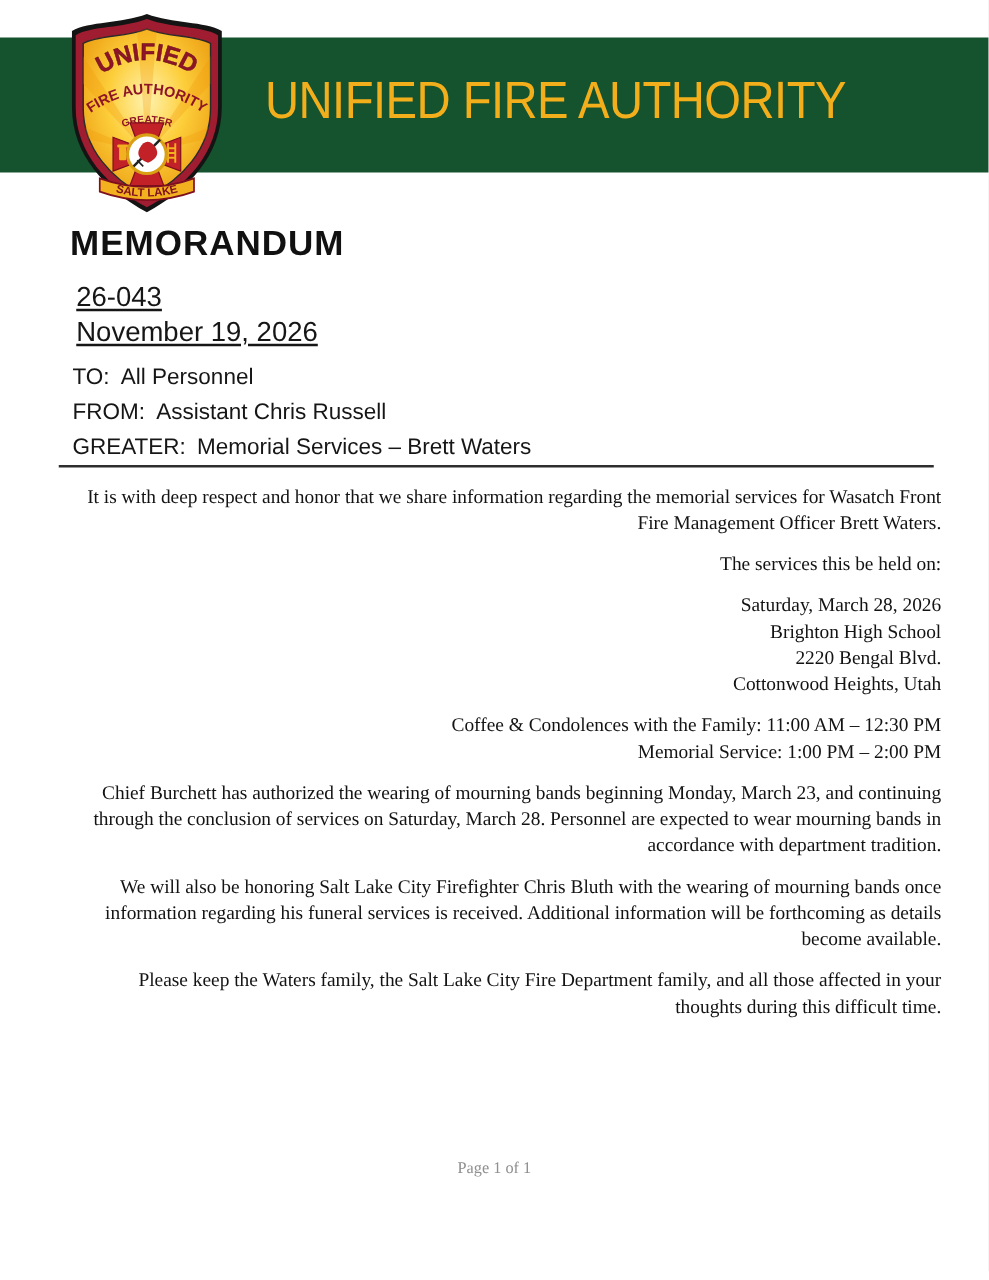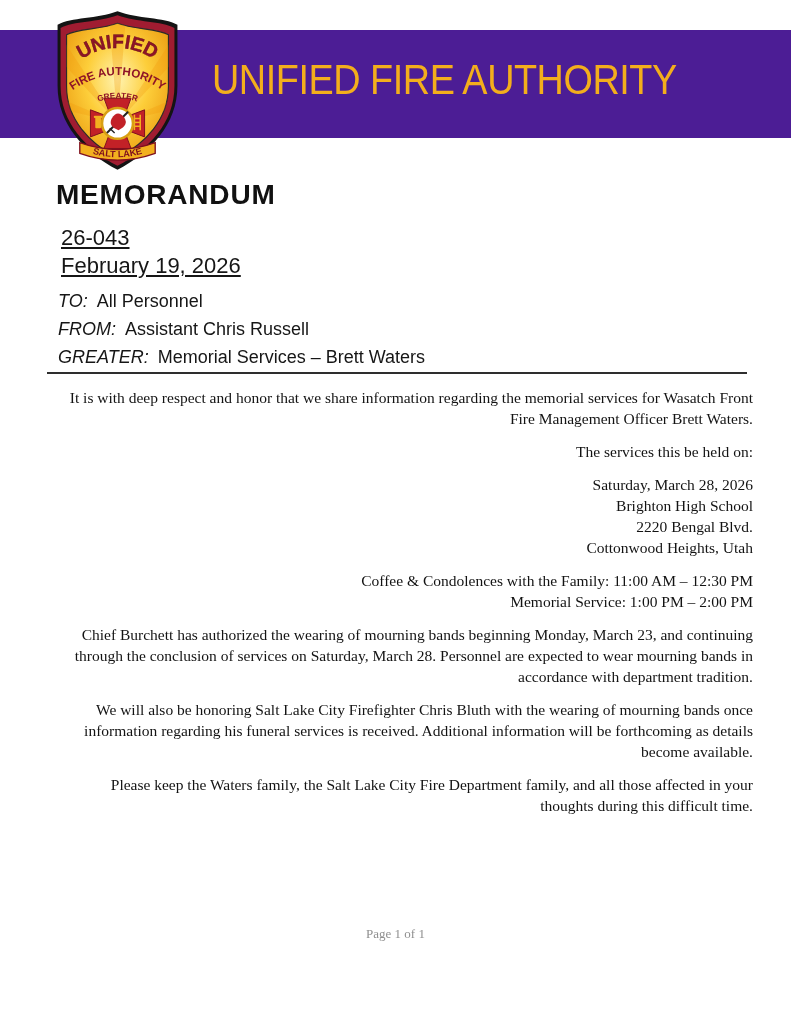--- a/index.html
+++ b/index.html
@@ -10,21 +10,21 @@
     margin:0 auto;
     overflow:hidden;
     font-family:"Liberation Sans","DejaVu Sans",sans-serif;
     color:#111;
   }
 
   
   .banner{
     position:absolute;left:0;top:30px;
     width:791px;height:108px;
-    background:#4c1d95;
+    background:#14532d;
   }
   .banner-title{
     position:absolute;left:212px;top:0;height:100px;
     display:flex;align-items:center;
     color:#F3AE1C;
     font-size:42px;font-weight:400;letter-spacing:-0.5px;
     white-space:nowrap;
   }
   .banner-title>span{display:inline-block;transform:scaleX(0.9);transform-origin:left center;}
 
@@ -38,21 +38,21 @@
   }
   .memo-meta{
     position:absolute;left:61px;top:224px;
     font-size:22px;line-height:28px;color:#161616;text-decoration:underline;
   }
   .memo-fields{
     position:absolute;left:58px;top:290px;
     font-size:18px;color:#161616;
   }
   .memo-field{line-height:22px;margin-bottom:6px;white-space:nowrap;}
-  .memo-field .lbl{margin-right:9px;font-style:italic;}
+  .memo-field .lbl{margin-right:9px;}
 
   .rule{
     position:absolute;left:47px;top:372px;
     width:700px;height:0;
     border-top:2px solid #2e2e2e;
   }
 
   
   .body{
     position:absolute;left:53px;top:387px;width:700px;
@@ -152,21 +152,21 @@
       <text font-size="9.5" font-weight="bold" fill="#7E0F1E" font-family="Liberation Sans, sans-serif">
         <textPath href="#arcSL" startOffset="50%" text-anchor="middle">SALT LAKE</textPath>
       </text>
     </svg>
   </div>
 
   <div class="memo-title">MEMORANDUM</div>
 
   <div class="memo-meta">
     <div>26-043</div>
-    <div>February 19, 2026</div>
+    <div>November 19, 2026</div>
   </div>
 
   <div class="memo-fields">
     <div class="memo-field">
       <span class="lbl">TO:</span><span>All Personnel</span>
     </div>
     <div class="memo-field">
       <span class="lbl">FROM:</span><span>Assistant Chris Russell</span>
     </div>
     <div class="memo-field">

